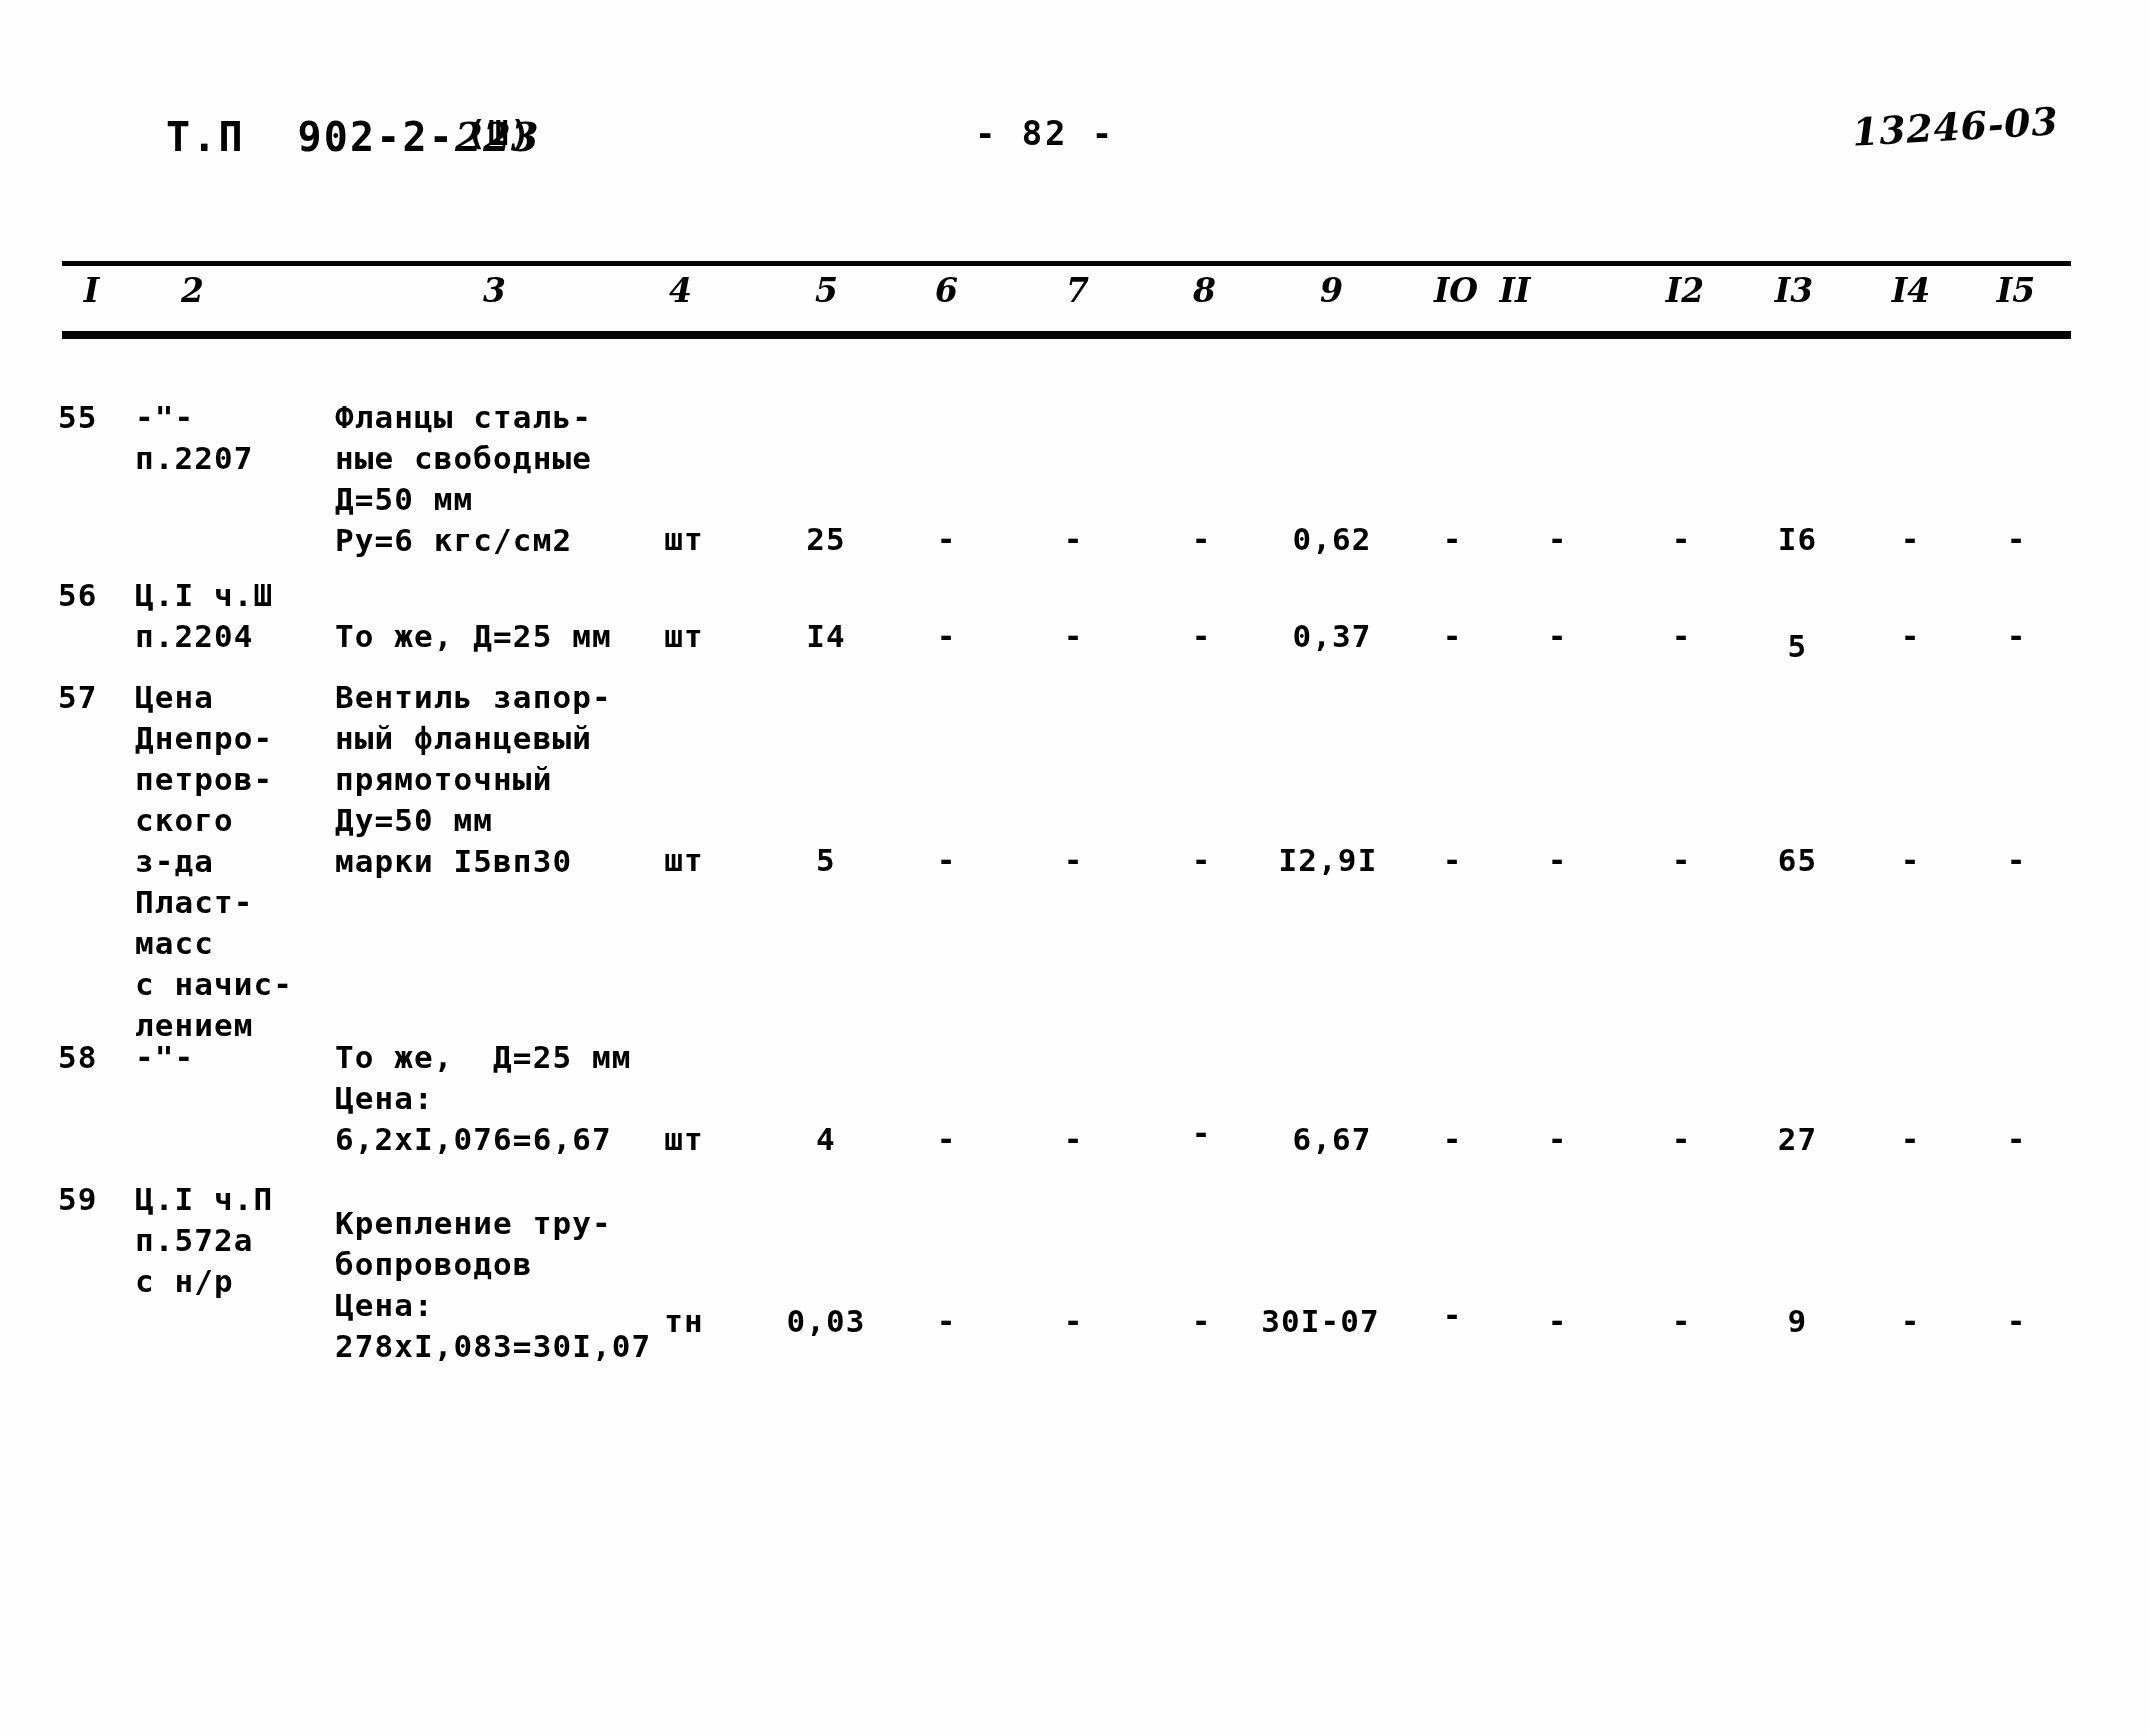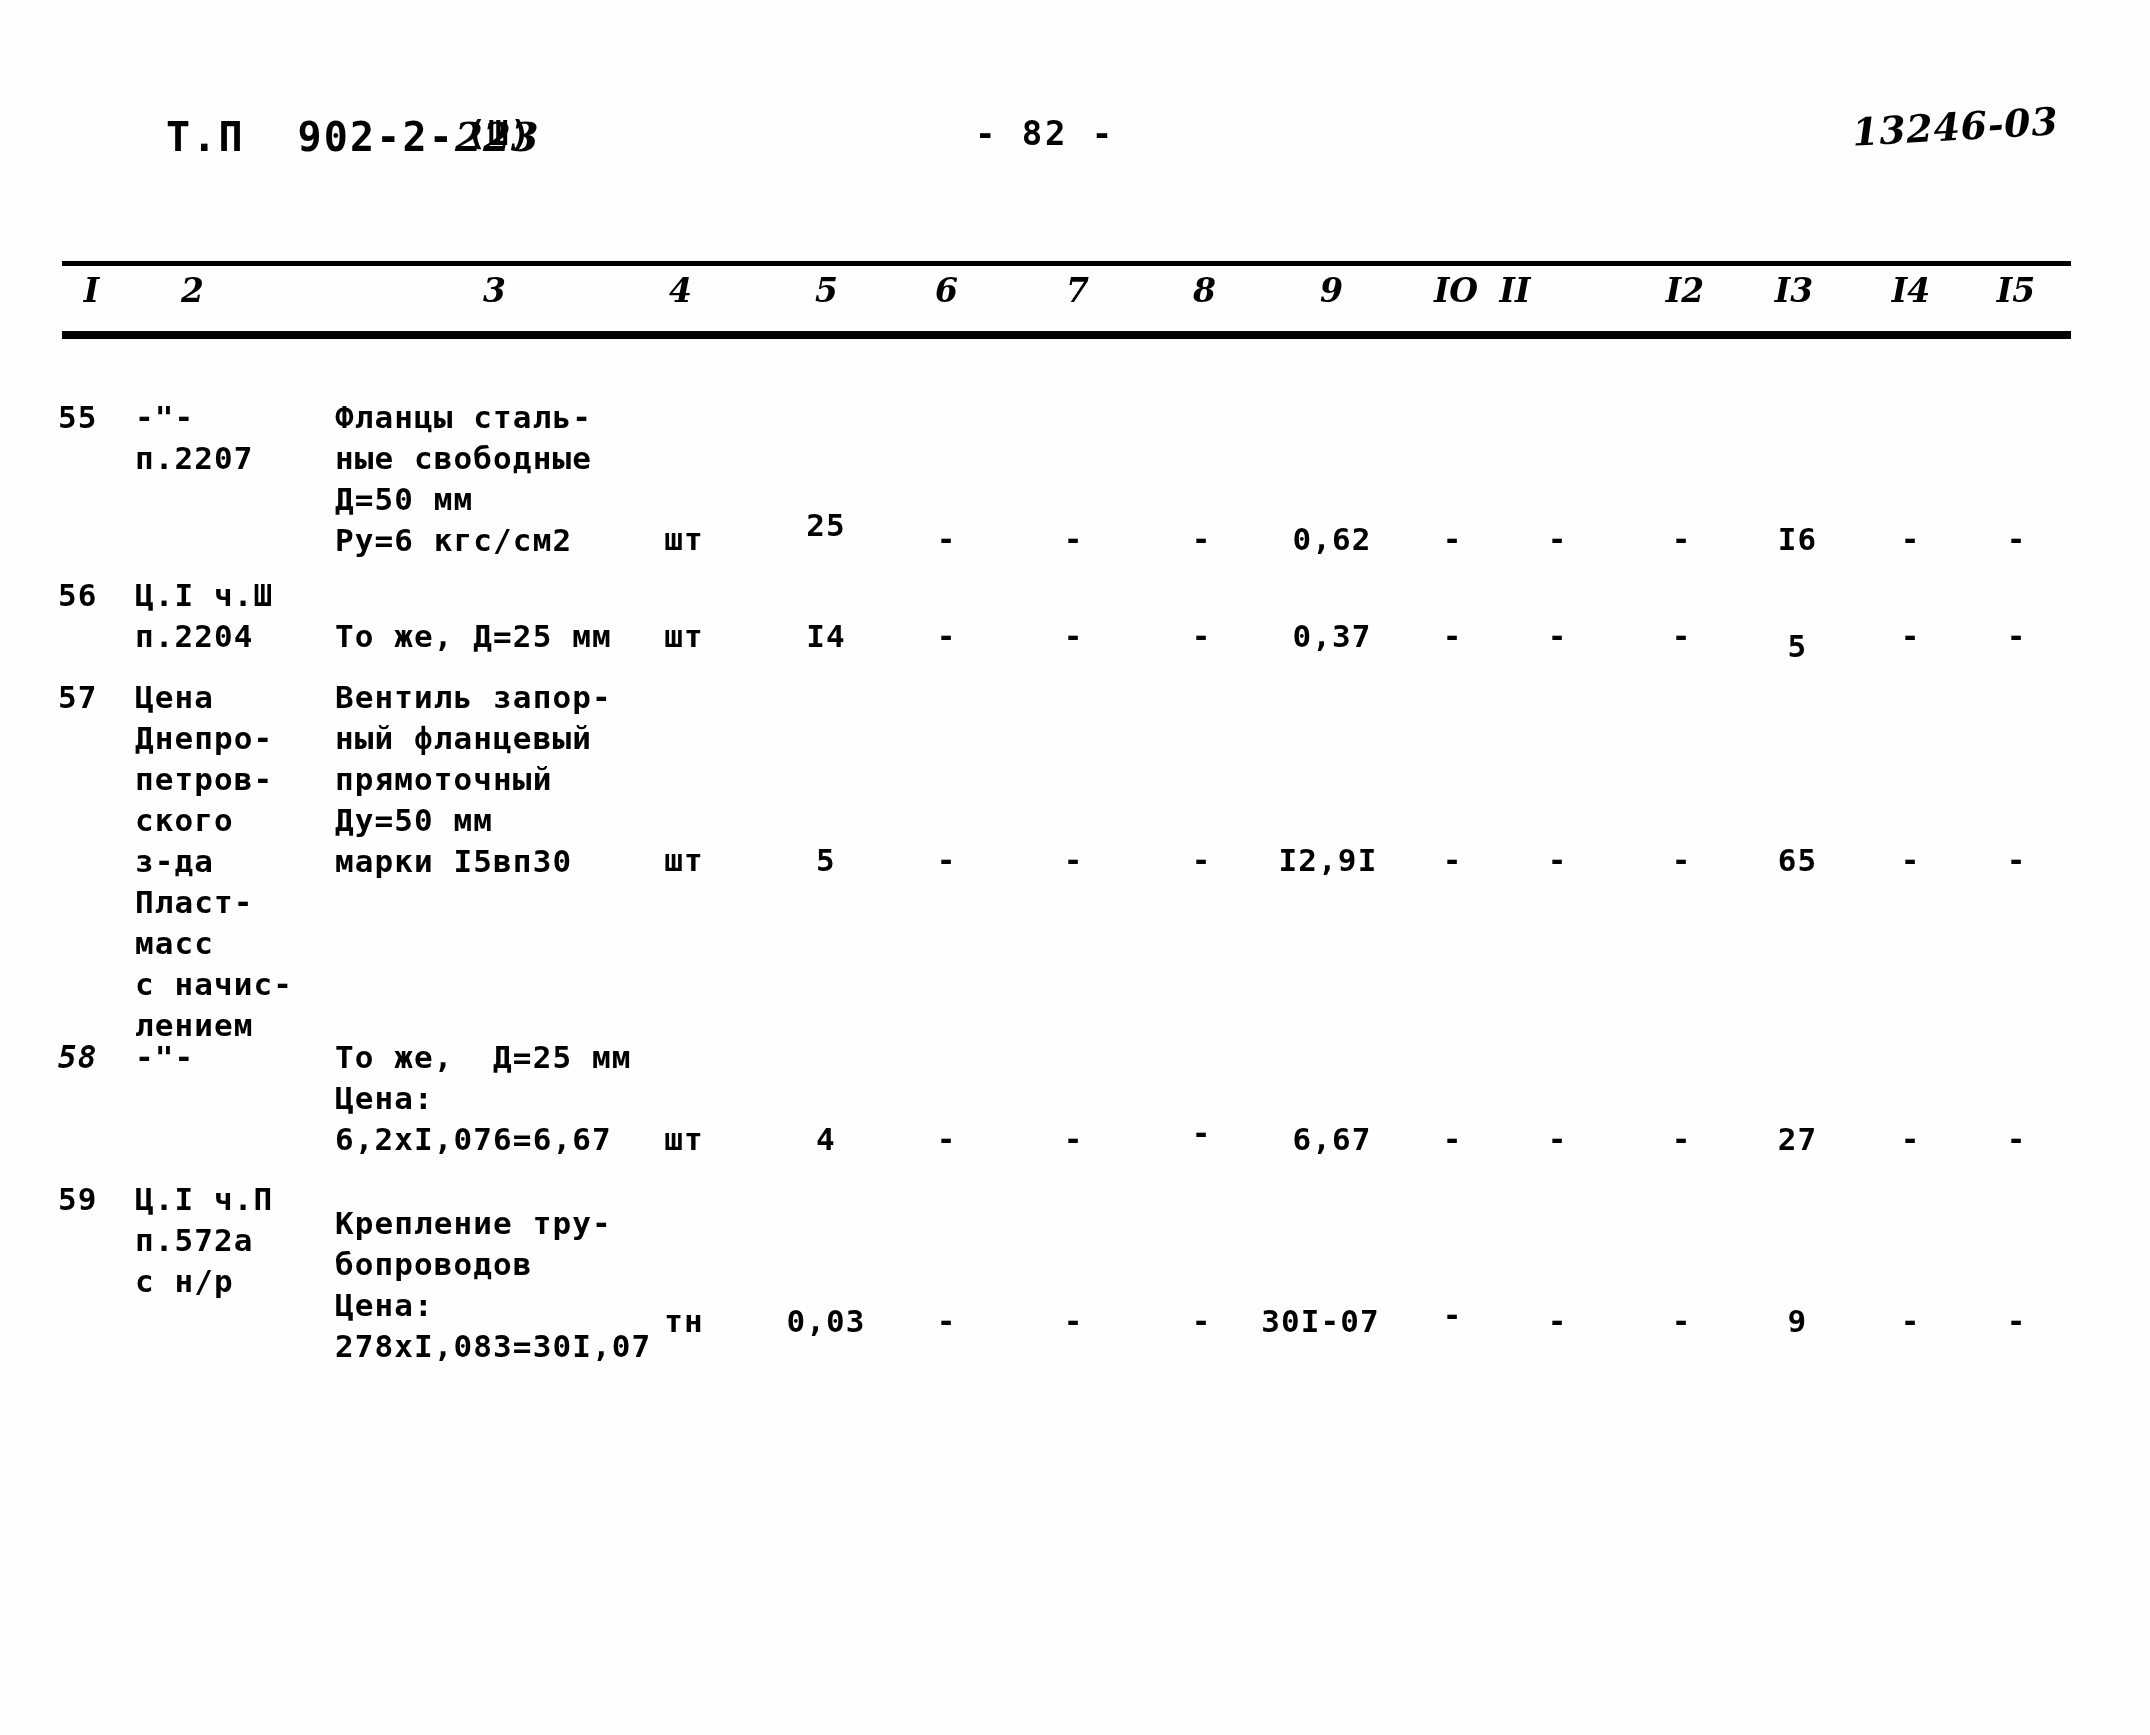--- a/index.html
+++ b/index.html
@@ -171,21 +171,21 @@
 
     <div class="row" style="top:397px;">
       <div class="cell" style="left:58px;  top:0px;">55</div>
       <div class="cell" style="left:135px; top:0px;">-"-
 п.2207</div>
       <div class="cell" style="left:335px; top:0px;">Фланцы сталь-
 ные свободные
 Д=50 мм
 Ру=6 кгс/см2</div>
       <div class="cell cell-num" style="left:651px; top:122px; width:66px;">шт</div>
-      <div class="cell cell-num" style="left:793px;top:108px; width:66px;">25</div>
+      <div class="cell cell-num" style="left:793px;top:122px; width:66px;">25</div>
       <div class="dash" style="left:917px;top:122px; width:58px;">-</div>
       <div class="dash" style="left:1044px;top:122px; width:58px;">-</div>
       <div class="dash" style="left:1172px;top:122px; width:58px;">-</div>
       <div class="cell cell-num" style="left:1263px;top:122px; width:138px;">0,62</div>
       <div class="dash" style="left:1423px;top:122px; width:58px;">-</div>
       <div class="dash" style="left:1528px;top:122px; width:58px;">-</div>
       <div class="dash" style="left:1652px;top:122px; width:58px;">-</div>
       <div class="cell cell-num" style="left:1761px;top:122px; width:73px;">I6</div>
       <div class="dash" style="left:1881px;top:122px; width:58px;">-</div>
       <div class="dash" style="left:1987px;top:122px; width:58px;">-</div>
@@ -234,21 +234,21 @@
       <div class="cell cell-num" style="left:1255px;top:163px; width:146px;">I2,9I</div>
       <div class="dash" style="left:1423px;top:163px; width:58px;">-</div>
       <div class="dash" style="left:1528px;top:163px; width:58px;">-</div>
       <div class="dash" style="left:1652px;top:163px; width:58px;">-</div>
       <div class="cell cell-num" style="left:1761px;top:163px; width:73px;">65</div>
       <div class="dash" style="left:1881px;top:163px; width:58px;">-</div>
       <div class="dash" style="left:1987px;top:163px; width:58px;">-</div>
     </div>
 
     <div class="row" style="top:1037px;">
-      <div class="cell" style="left:58px;  top:0px;font-style:italic;">58</div>
+      <div class="cell" style="left:58px;  top:0px;">58</div>
       <div class="cell" style="left:135px; top:0px;">-"-</div>
       <div class="cell" style="left:335px; top:0px;">То же,  Д=25 мм
 Цена:
 6,2хI,076=6,67</div>
       <div class="cell cell-num" style="left:651px; top:82px; width:66px;">шт</div>
       <div class="cell cell-num" style="left:793px;top:82px; width:66px;">4</div>
       <div class="dash" style="left:917px;top:82px; width:58px;">-</div>
       <div class="dash" style="left:1044px;top:82px; width:58px;">-</div>
       <div class="dash" style="left:1172px;top:76px; width:58px;">-</div>
       <div class="cell cell-num" style="left:1263px;top:82px; width:138px;">6,67</div>

